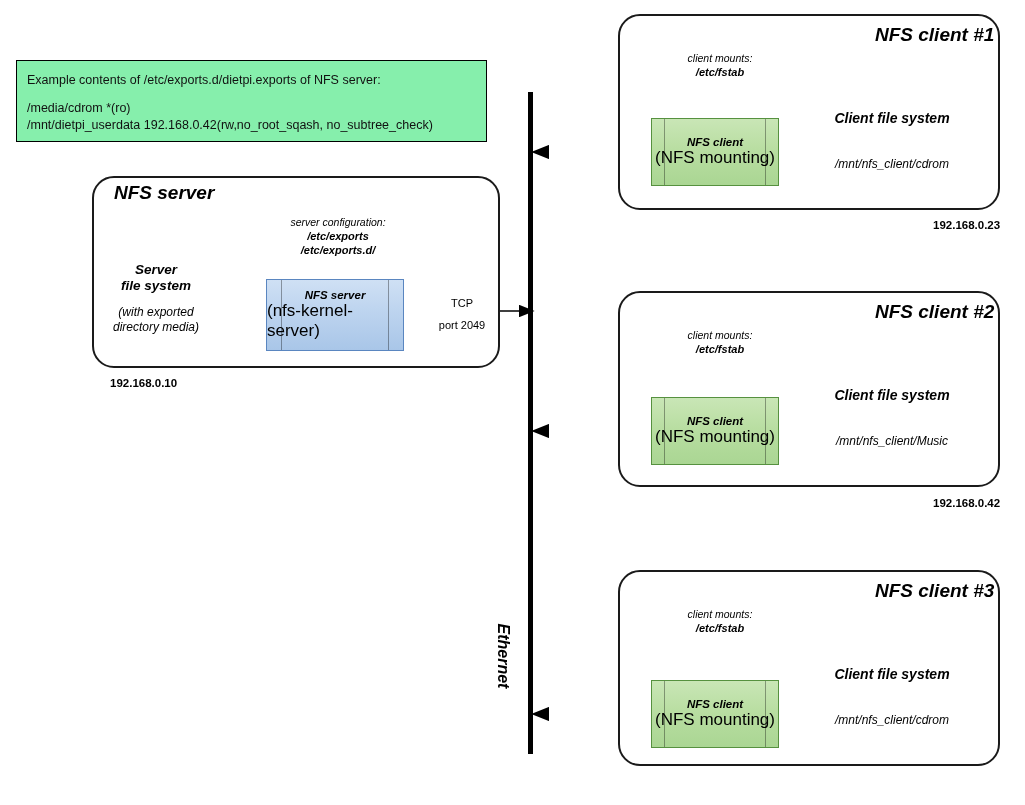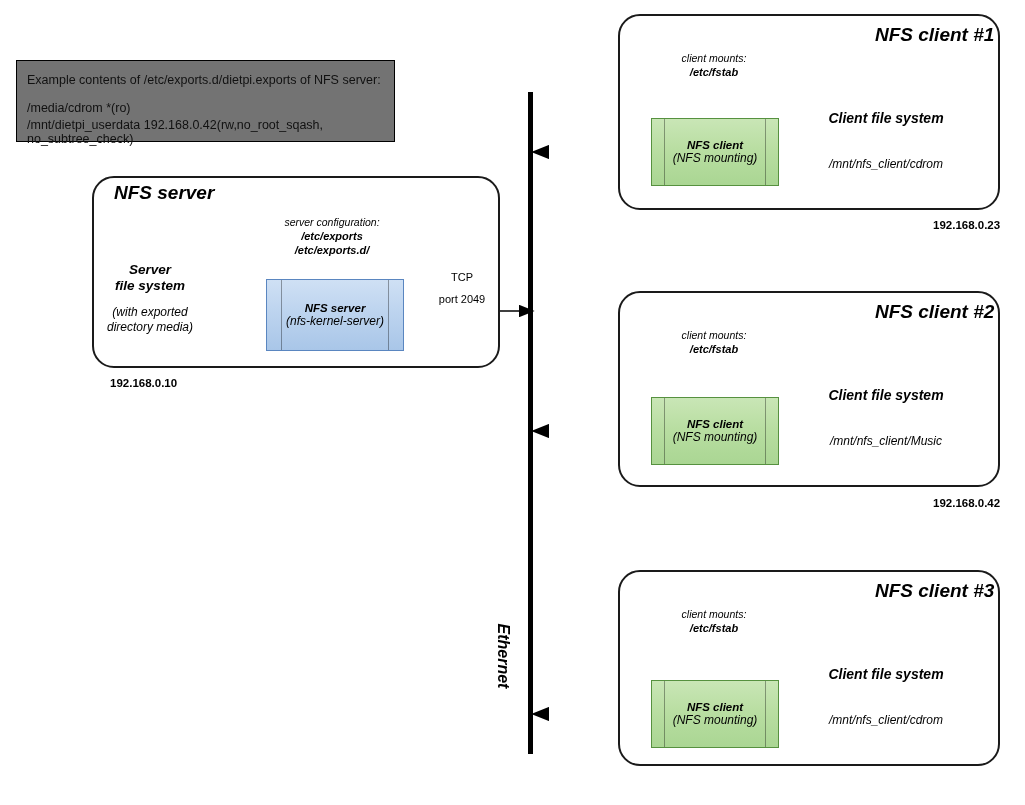--- a/index.html
+++ b/index.html
@@ -3,29 +3,29 @@
 <meta charset="utf-8">
 <style>
   html,body{margin:0;padding:0;background:#ffffff;}
   body{
     width:1025px;height:805px;position:relative;overflow:hidden;
     font-family:"Liberation Sans","DejaVu Sans",sans-serif;
     color:#000000;
   }
   .abs{position:absolute;}
   
-  .t{position:absolute;white-space:nowrap;line-height:1.25;}
+  .t{position:absolute;white-space:nowrap;line-height:1.25;margin-top:26px;}
   .ctr{transform:translateX(-50%);text-align:center;}
   .bi{font-weight:bold;font-style:italic;}
   .i{font-style:italic;}
 
   
   #exports-box{
-    left:16px;top:60px;width:379px;height:82px;
-    border:1px solid #000;background:#737373;box-sizing:border-box;
+    left:16px;top:60px;width:471px;height:82px;
+    border:1px solid #000;background:#86efac;box-sizing:border-box;
   }
   #exports-box .line{
     position:absolute;left:10px;font-size:12.5px;color:#111;
   }
   #exports-box .l1{top:12px;}
   #exports-box .l2{top:40px;text-align:center;}
   #exports-box .l3{top:57px;}
 
   
   .node-box{
@@ -35,21 +35,21 @@
   .node-title{position:absolute;font-size:19px;}
   .ip-label{position:absolute;font-size:11.5px;font-weight:bold;color:#000;}
 
   
   .proc{position:absolute;box-sizing:border-box;}
   .proc .inner{
     position:absolute;inset:0;display:flex;flex-direction:column;
     align-items:center;justify-content:center;
   }
   .proc .l1{font-size:11.5px;font-weight:bold;font-style:italic;}
-  .proc .l2{font-size:12px;font-style:italic;}
+  .proc .l2{font-size:17px;}
   .proc .bar{position:absolute;top:0;bottom:0;width:1px;background:rgba(0,0,0,.35);}
 
   #nfs-server-proc{
     left:266px;top:279px;width:138px;height:72px;
     border:1px solid #5a86c0;
     background:linear-gradient(180deg,#cfe0f4 0%,#bdd4ef 45%,#a9c6e8 100%);
   }
   .client-proc{
     width:128px;height:68px;
     border:1px solid #56913f;
@@ -62,21 +62,21 @@
     left:490px;top:596px;width:26px;height:120px;
     display:flex;align-items:center;justify-content:center;
   }
   #ethernet-label span{
     transform:rotate(90deg);font-size:16px;font-weight:bold;font-style:italic;
     white-space:nowrap;
   }
 
   svg.ov{position:absolute;left:0;top:0;width:1025px;height:805px;pointer-events:none;}
   
-  .cyl-txt{position:absolute;text-align:center;transform:translateX(-50%);}
+  .cyl-txt{position:absolute;text-align:center;transform:translateX(-50%);margin-left:6px;}
 </style>
 </head>
 <body>
 
 <svg class="ov" viewBox="0 0 1025 805">
   <defs>
     <marker id="ah" markerWidth="10" markerHeight="8" refX="9" refY="4" orient="auto">
       <path d="M0,0 L10,4 L0,8 z" fill="#000"></path>
     </marker>
     <marker id="ahs" markerWidth="10" markerHeight="8" refX="1" refY="4" orient="auto">

